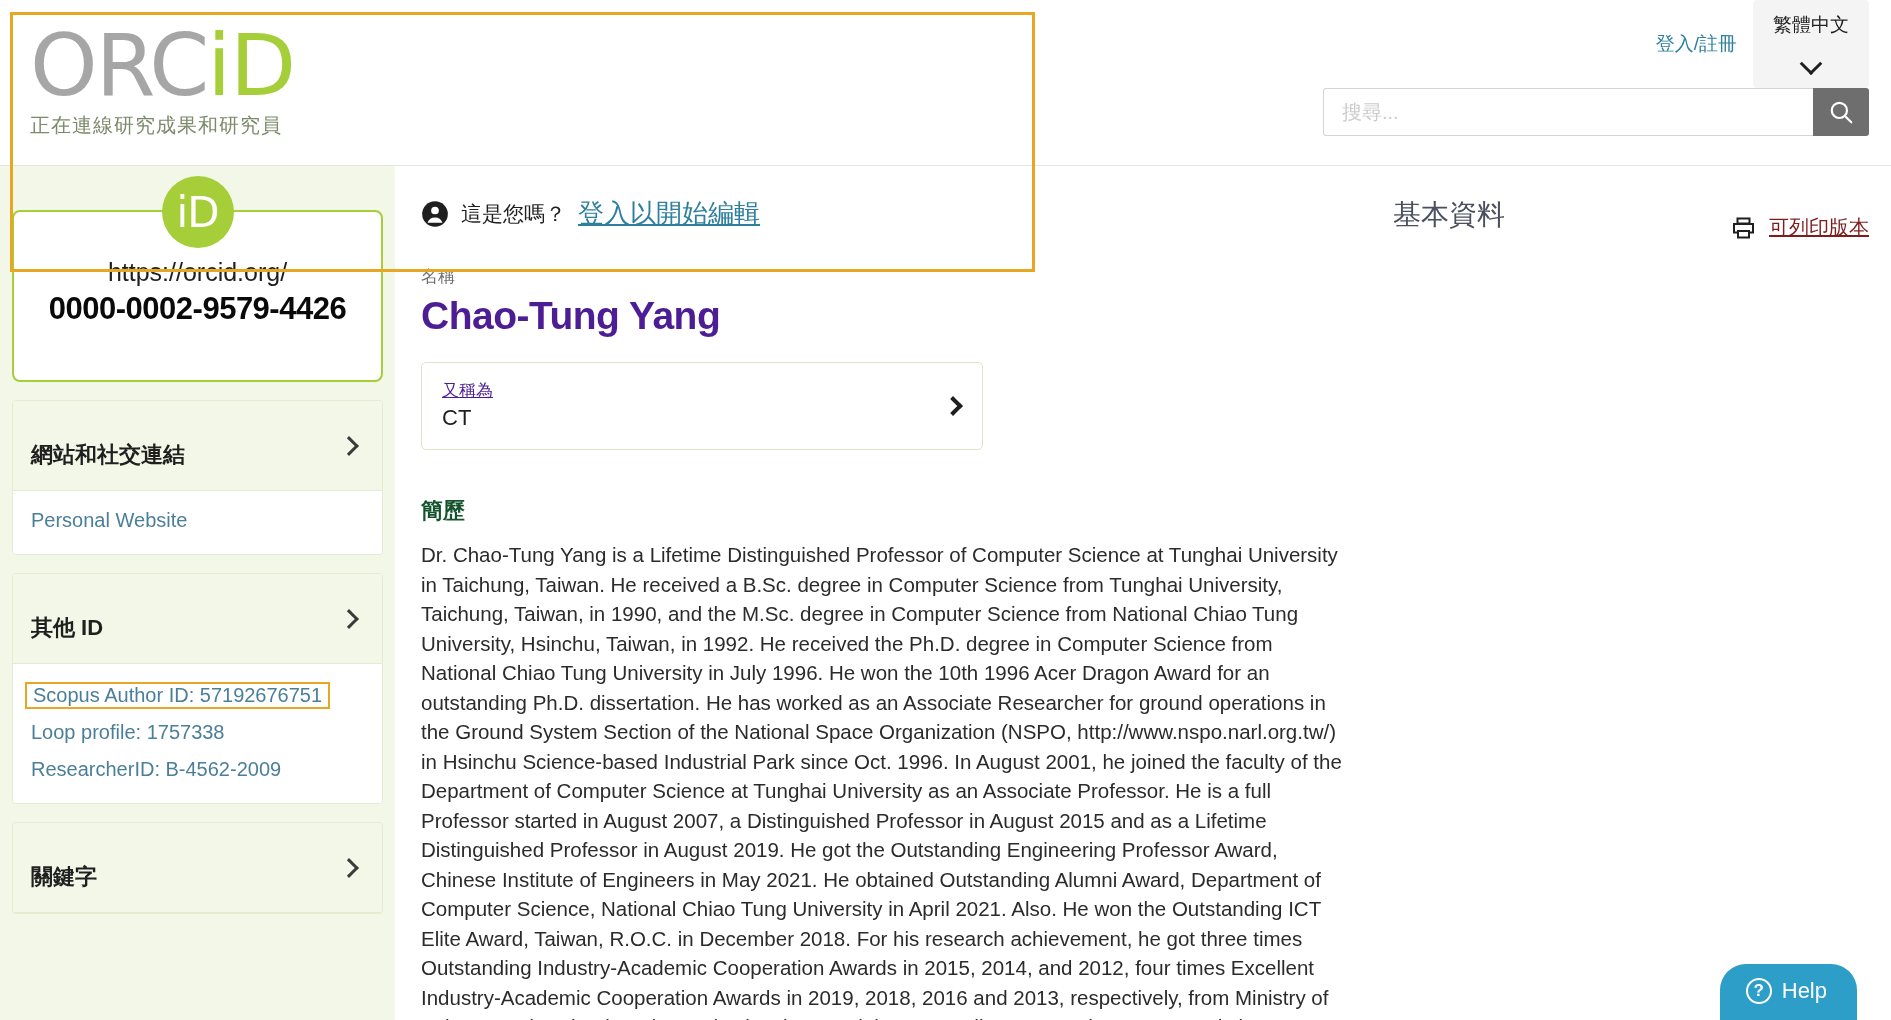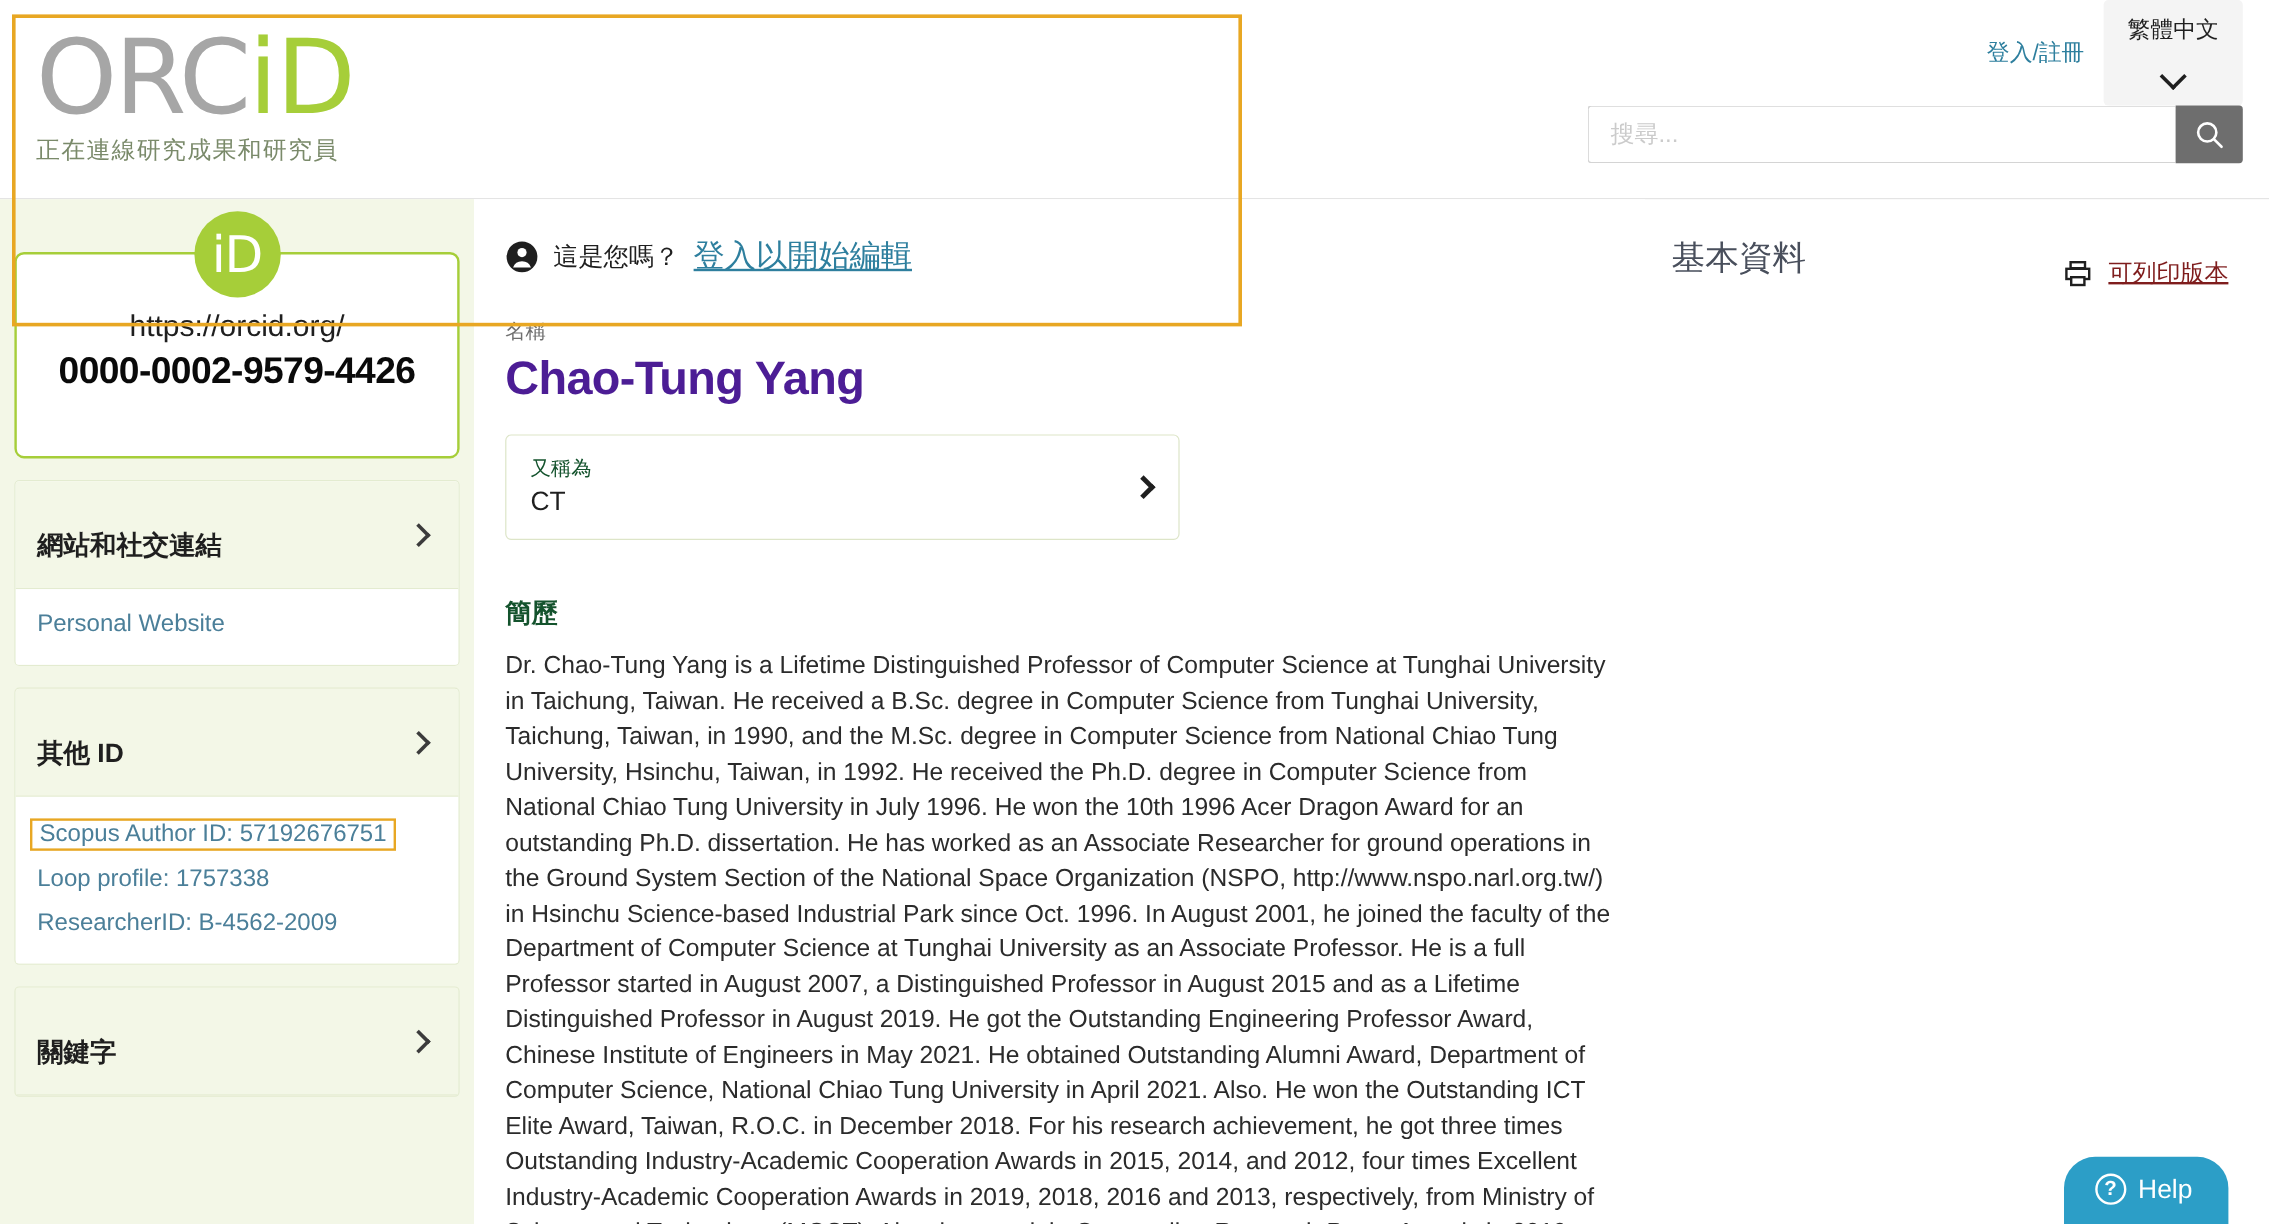--- a/index.html
+++ b/index.html
@@ -267,21 +267,21 @@
   .aka-card {
     margin-top: 24px;
     border: 1px solid #dde5c8;
     border-radius: 5px;
     padding: 16px 20px 18px 20px;
     width: 562px;
     position: relative;
     cursor: pointer;
     background: #fff;
   }
-  .aka-label { font-size: 17px; color: #14532d; }
+  .aka-label { font-size: 17px; color: #4c1d95; text-decoration: underline; }
   .aka-value { font-size: 22px; color: #1f1f1f; margin-top: 3px; }
   .aka-chev {
     position: absolute;
     right: 22px; top: 50%;
     width: 14px; height: 14px;
     border-right: 4px solid #1f1f1f;
     border-top: 4px solid #1f1f1f;
     transform: translateY(-50%) rotate(45deg);
   }
   .bio-head {
@@ -296,21 +296,21 @@
     line-height: 1.44;
     color: #2b2b2b;
     max-width: 1160px;
     text-align: left;
   }
 
   
   .rightpanel {
     width: 520px;
     flex: none;
-    padding: 30px 34px 0 22px;
+    padding: 30px 22px 0 22px;
     background: #fff;
   }
   .rp-row {
     display: flex;
     align-items: flex-start;
     justify-content: space-between;
   }
   .rp-title {
     font-size: 28px;
     color: #494f5c;

